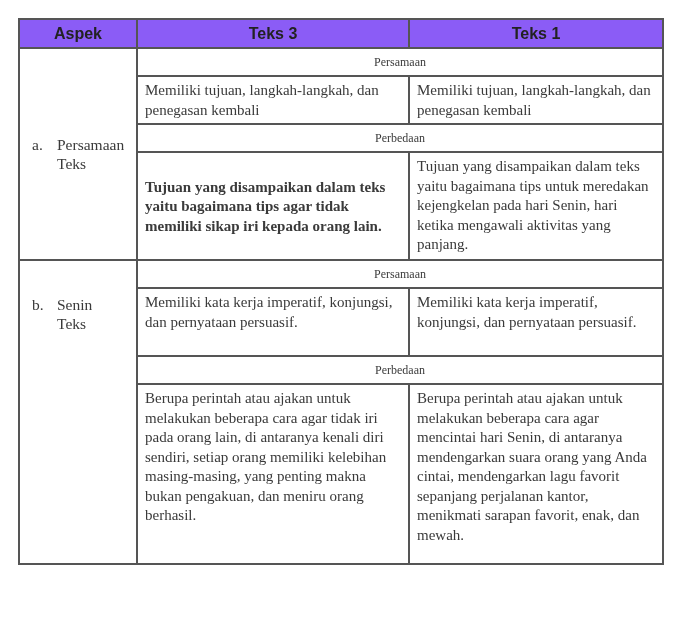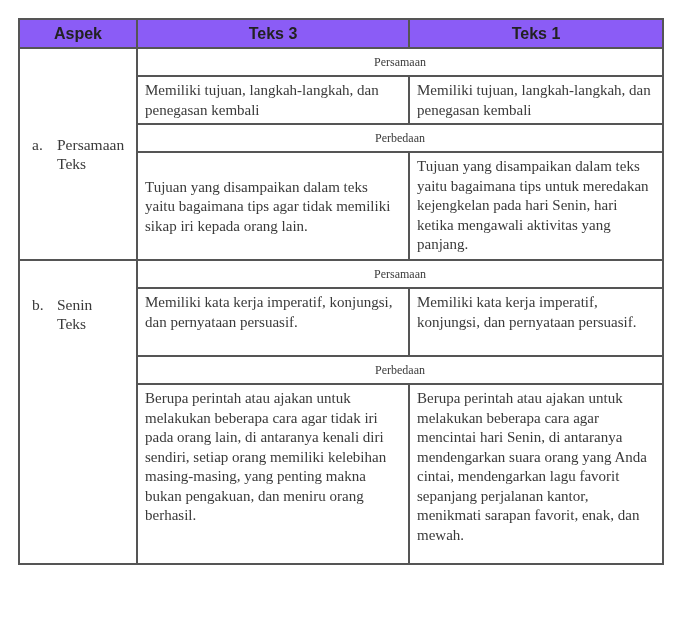--- a/index.html
+++ b/index.html
@@ -57,20 +57,21 @@
       height: 26px;
       vertical-align: middle !important;
     }
     .cell {
       font-size: 15px;
       line-height: 19.5px;
       padding: 4px 7px 2px 7px !important;
     }
     .cell.mid {
       vertical-align: middle !important;
+      font-weight: bold;
     }
   </style>
 </head>
 <body>
 
 <table class="tbl">
   <colgroup>
     <col style="width:118px">
     <col style="width:272px">
     <col style="width:254px">

